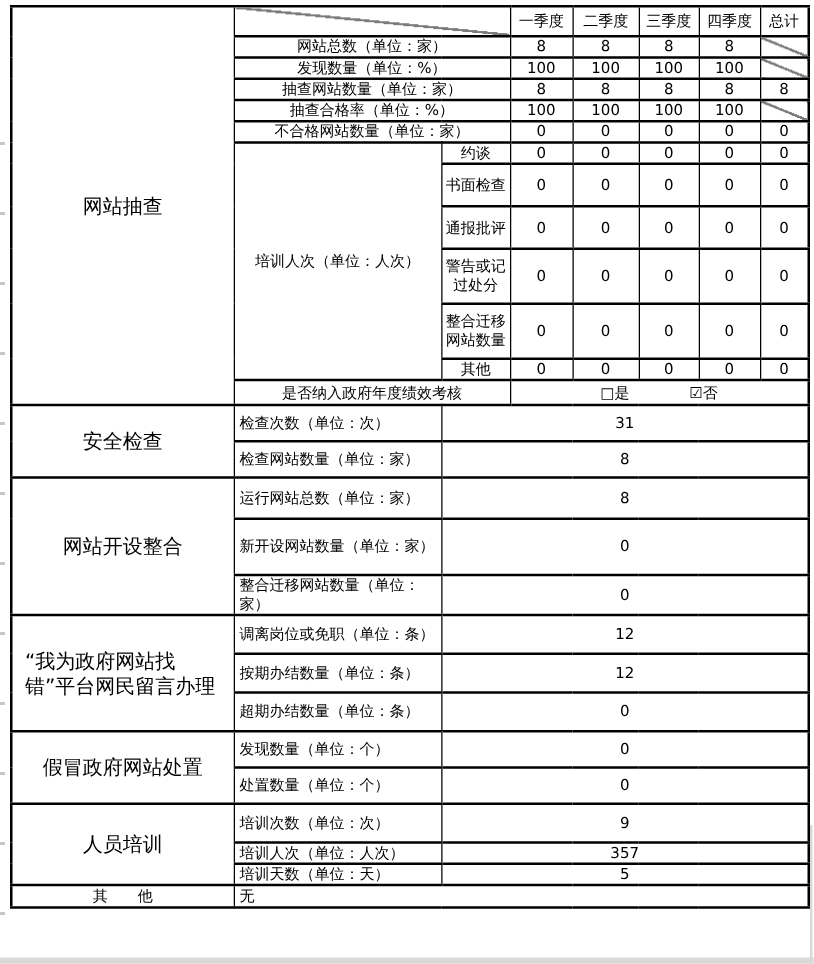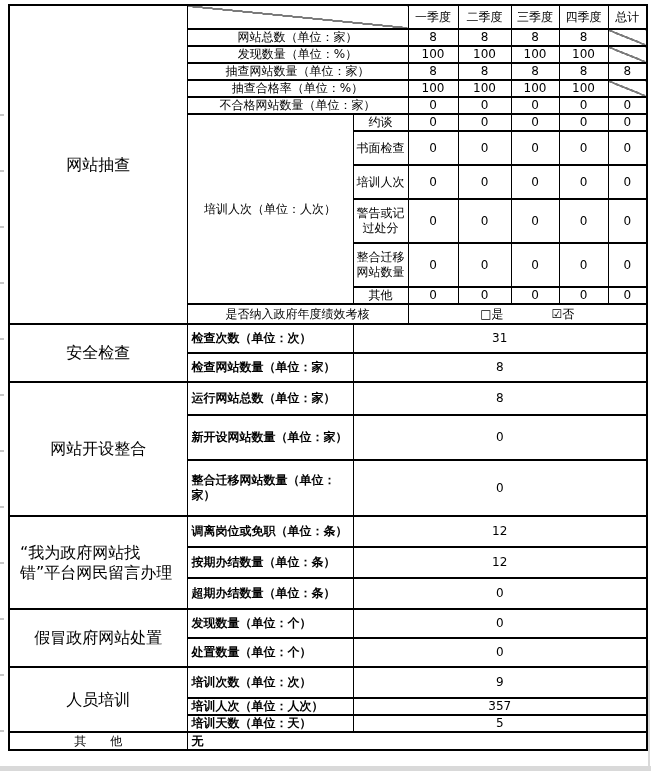--- a/index.html
+++ b/index.html
@@ -16,34 +16,34 @@
   td{
     border:1px solid #000;
     border-top-width:2px;border-bottom-width:2px;
     font-size:12px;line-height:1.25;
     text-align:center;vertical-align:middle;
     padding:0 3px;overflow:hidden;
     word-break:break-all;
   }
   td.sec{font-size:16px;}
   td.sec-left{text-align:left;padding:0 10px;}
-  td.lbl-left{text-align:left;padding-left:4px;font-weight:bold;}
+  td.lbl-left{text-align:left;padding-left:4px;}
   td.diag{
     background:linear-gradient(to top right,
       rgba(0,0,0,0) calc(50% - 1px),
       #7b7b7b calc(50% - 1px),
       #7b7b7b calc(50% + 1px),
       rgba(0,0,0,0) calc(50% + 1px));
   }
   td.assess-val span{display:inline-block;}
   td.assess-val .opt2{margin-left:44px;}
   tr.h15{height:15px} tr.h16{height:16px} tr.h17{height:17px} tr.h18{height:18px}
   tr.h20{height:20px} tr.h24{height:24px} tr.h29{height:29px} tr.h30{height:14px}
   tr.h31{height:31px} tr.h33{height:33px} tr.h34{height:34px} tr.h44{height:44px}
-  tr.h45{height:45px} tr.h48{height:56px}
+  tr.h45{height:45px} tr.h48{height:32px}
   .edge-bottom{
     position:absolute;left:0;top:766px;width:651px;height:5px;
     background:#d9d9d9;
   }
   .edge-left-ticks{
     position:absolute;left:0;top:60px;width:4px;height:706px;
     background:repeating-linear-gradient(to bottom,
       rgba(0,0,0,0) 0 54px,#c6c6c6 54px 56px);
   }
   .edge-right{
@@ -128,21 +128,21 @@
   </tr>
   <tr class="h34">
     <td>书面检查</td>
     <td>0</td>
     <td>0</td>
     <td>0</td>
     <td>0</td>
     <td>0</td>
   </tr>
   <tr class="h34">
-    <td>培训人次</td>
+    <td>通报批评</td>
     <td>0</td>
     <td>0</td>
     <td>0</td>
     <td>0</td>
     <td>0</td>
   </tr>
   <tr class="h44">
     <td>警告或记过处分</td>
     <td>0</td>
     <td>0</td>

